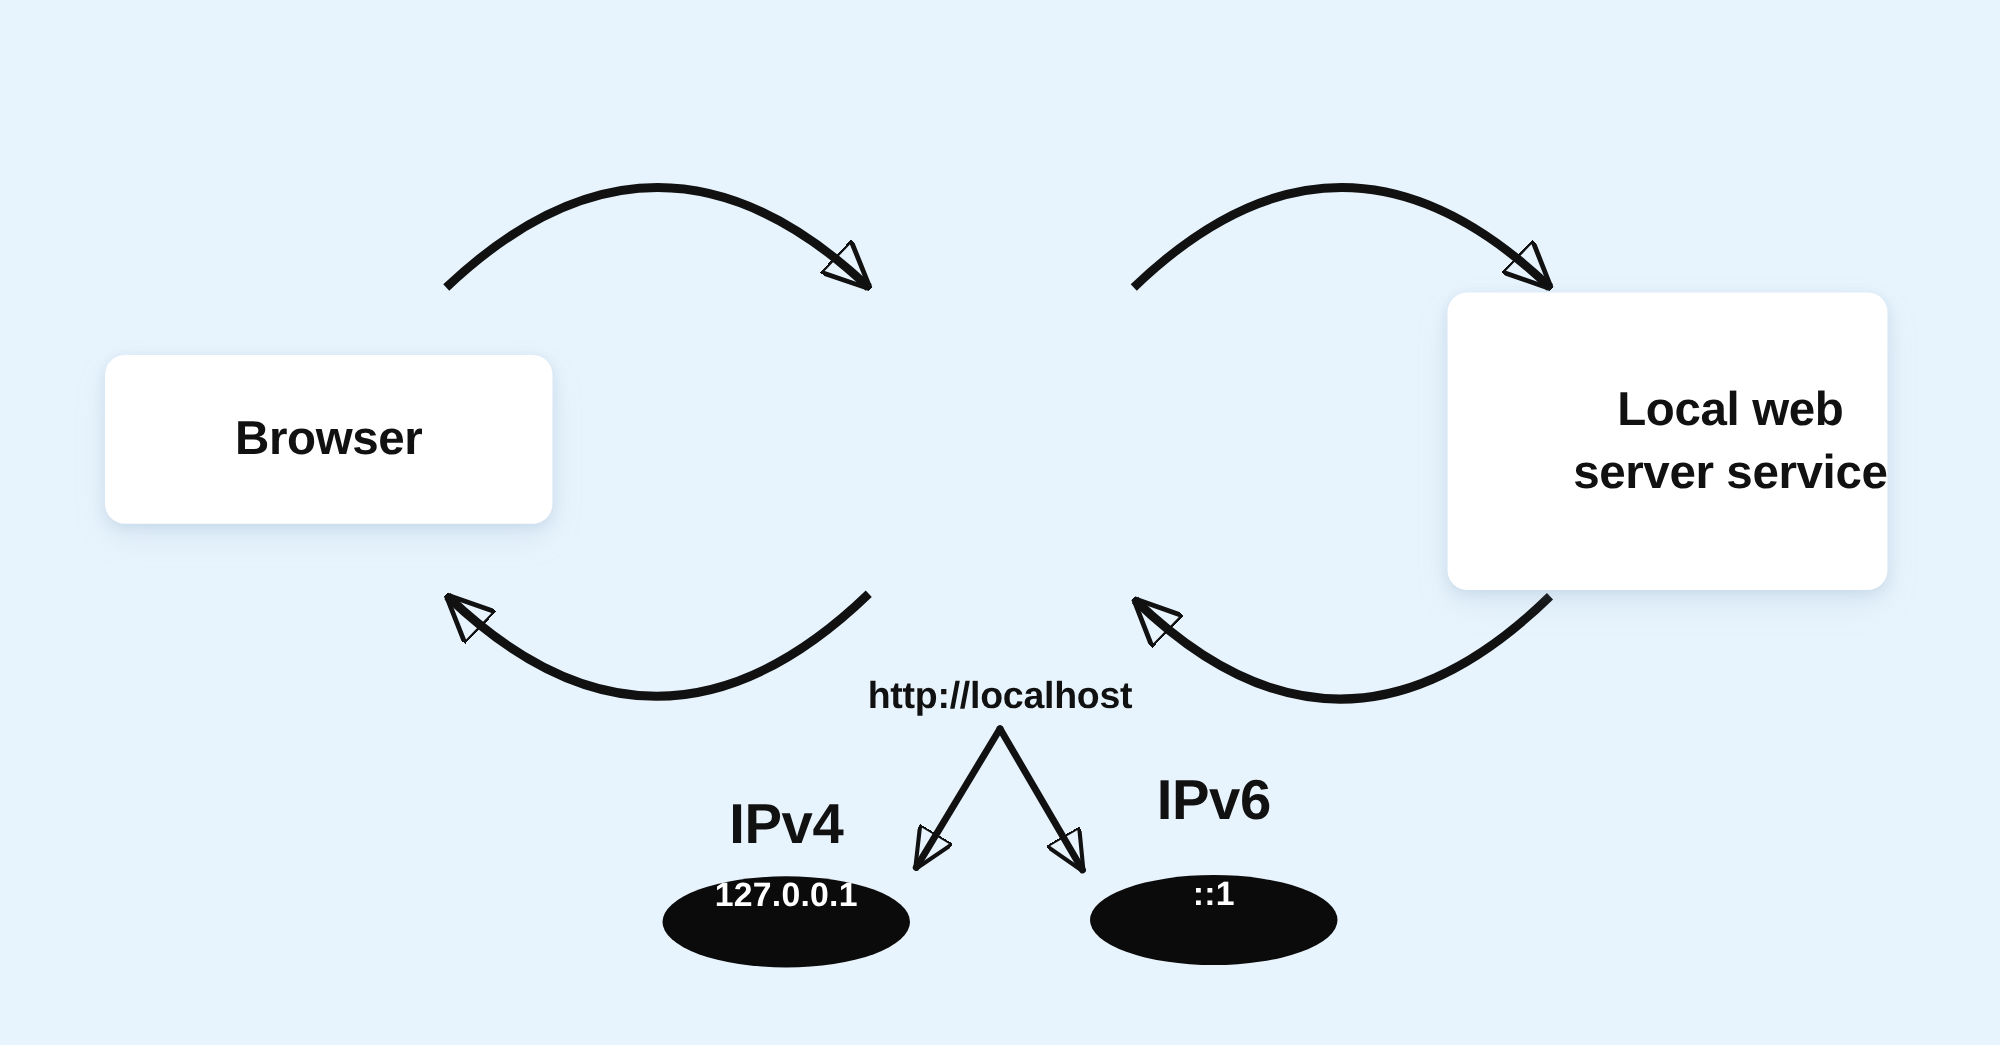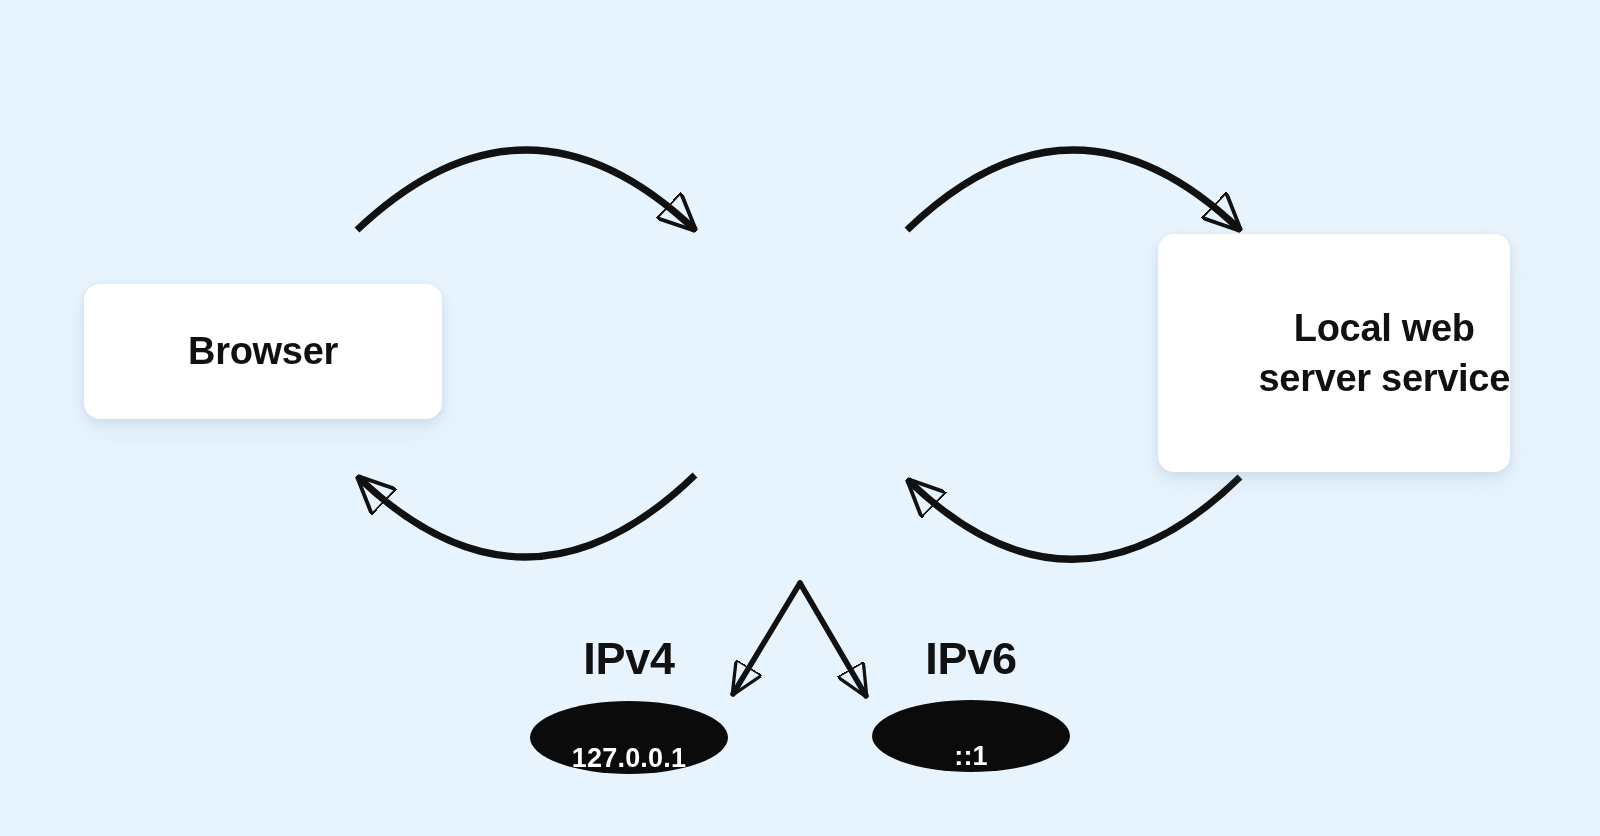--- a/index.html
+++ b/index.html
@@ -39,25 +39,25 @@
 
   .url-label{
     position:absolute;left:800px;top:557px;transform:translate(-50%,-50%);
     font-size:30px;font-weight:bold;letter-spacing:-0.2px;white-space:nowrap;
   }
   .ip-label{
     position:absolute;transform:translate(-50%,-50%);
     font-size:45px;font-weight:bold;letter-spacing:-0.3px;
   }
   .ip-label-v4{left:629px;top:659px;}
-  .ip-label-v6{left:971px;top:659px;}
+  .ip-label-v6{left:971px;top:640px;}
 
   .addr-ellipse{
     position:absolute;background:var(--ellipse);border-radius:50%;
-    display:flex;align-items:flex-end;justify-content:center;
+    display:flex;align-items:flex-start;justify-content:center;
   }
   .addr-ellipse span{
     color:var(--ellipse-text);font-size:27px;font-weight:bold;letter-spacing:0.2px;
   }
   .ellipse-v4{left:530px;top:701px;width:198px;height:73px;}
   .ellipse-v6{left:872px;top:700px;width:198px;height:72px;}
 </style>
 </head>
 <body>
 
@@ -83,20 +83,21 @@
   <div class="node node-browser">
     <span class="node-label">Browser</span>
   </div>
 
 
   <div class="node node-server">
     <span class="node-label">Local web
 server service</span>
   </div>
 
+  <div class="url-label">http://localhost</div>
 
   <div class="ip-label ip-label-v4">IPv4</div>
 
   <div class="ip-label ip-label-v6">IPv6</div>
 
   <div class="addr-ellipse ellipse-v4">
     <span>127.0.0.1</span>
   </div>
 
   <div class="addr-ellipse ellipse-v6">

